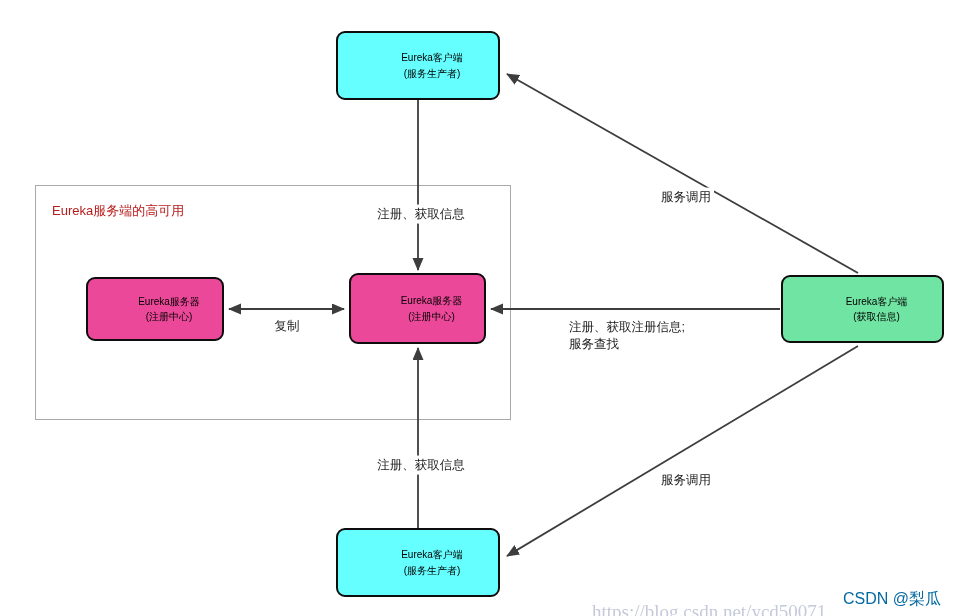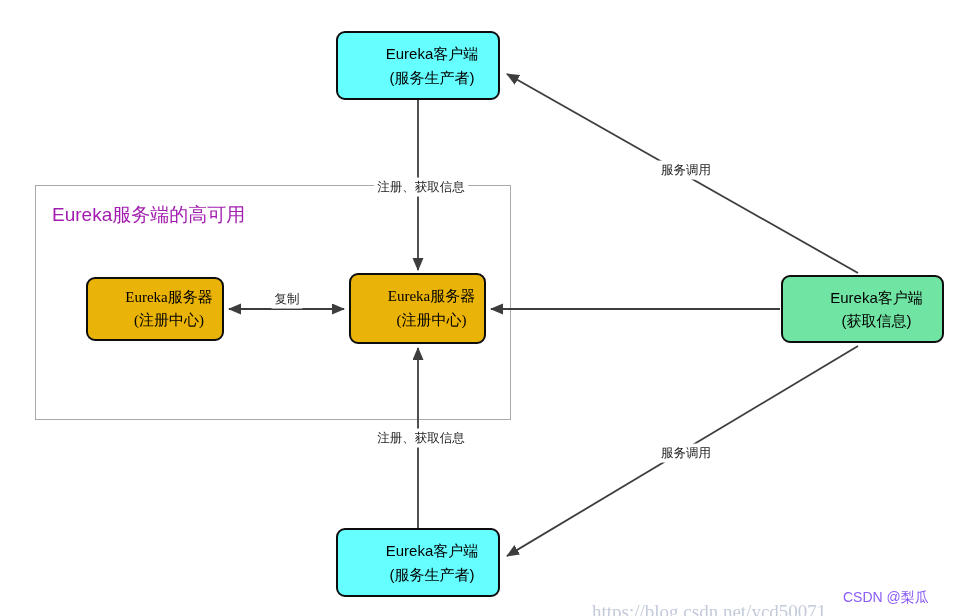--- a/index.html
+++ b/index.html
@@ -22,67 +22,68 @@
     width: 476px;
     height: 235px;
     border: 1px solid #a9a9a9;
     background: transparent;
     box-sizing: border-box;
   }
   .group-label {
     position: absolute;
     left: 52px;
     top: 202px;
-    font-size: 19px;
-    color: #a21caf;
+    font-size: 13px;
+    color: #b91c1c;
     white-space: nowrap;
   }
   svg.wires {
     position: absolute;
     left: 0;
     top: 0;
     width: 971px;
     height: 616px;
     pointer-events: none;
   }
   .node {
     position: absolute;
     box-sizing: border-box;
     border: 2px solid #0d0d0d;
     border-radius: 9px;
     display: flex;
     flex-direction: column;
     align-items: center;
     justify-content: center;
     text-align: center;
-    font-size: 15px;
+    font-size: 10px;
     line-height: 1.55;
     color: #000000;
     padding-left: 28px;
   }
   .node.cyan   { background: #66ffff; }
-  .node.yellow { background: #eab308; font-family: Liberation Serif, serif; }
+  .node.yellow { background: #ec4899; }
   .node.green  { background: #70e5a3; }
   .edge-label {
     position: absolute;
     transform: translate(-50%, -50%);
     background: #ffffff;
     padding: 1px 3px;
     font-size: 12.5px;
     color: #1a1a1a;
     white-space: nowrap;
     text-align: left;
     line-height: 1.35;
+    margin-top: 27px;
   }
   .watermark-author {
     position: absolute;
     left: 843px;
     top: 589px;
-    font-size: 14px;
-    color: #8b5cf6;
+    font-size: 16px;
+    color: #0369a1;
     white-space: nowrap;
   }
   .watermark-url {
     position: absolute;
     left: 592px;
     top: 601px;
     font-size: 19px;
     color: #c3cada;
     font-family: "Liberation Serif", "DejaVu Serif", serif;
     white-space: nowrap;
@@ -143,20 +144,24 @@
     <div>Eureka客户端</div>
     <div>(服务生产者)</div>
   </div>
 
   <div class="edge-label" style="left:421px; top:187px;">注册、获取信息</div>
 
   <div class="edge-label" style="left:421px; top:438px;">注册、获取信息</div>
 
   <div class="edge-label" style="left:287px; top:299px;">复制</div>
 
+  <div class="edge-label" style="left:627px; top:309px;">
+    <div>注册、获取注册信息;</div>
+    <div>服务查找</div>
+  </div>
 
   <div class="edge-label" style="left:686px; top:170px;">服务调用</div>
 
   <div class="edge-label" style="left:686px; top:453px;">服务调用</div>
 
   <div class="watermark-author">CSDN @梨瓜</div>
   <div class="watermark-url">https://blog.csdn.net/ycd50071</div>
 
 </div>
 

